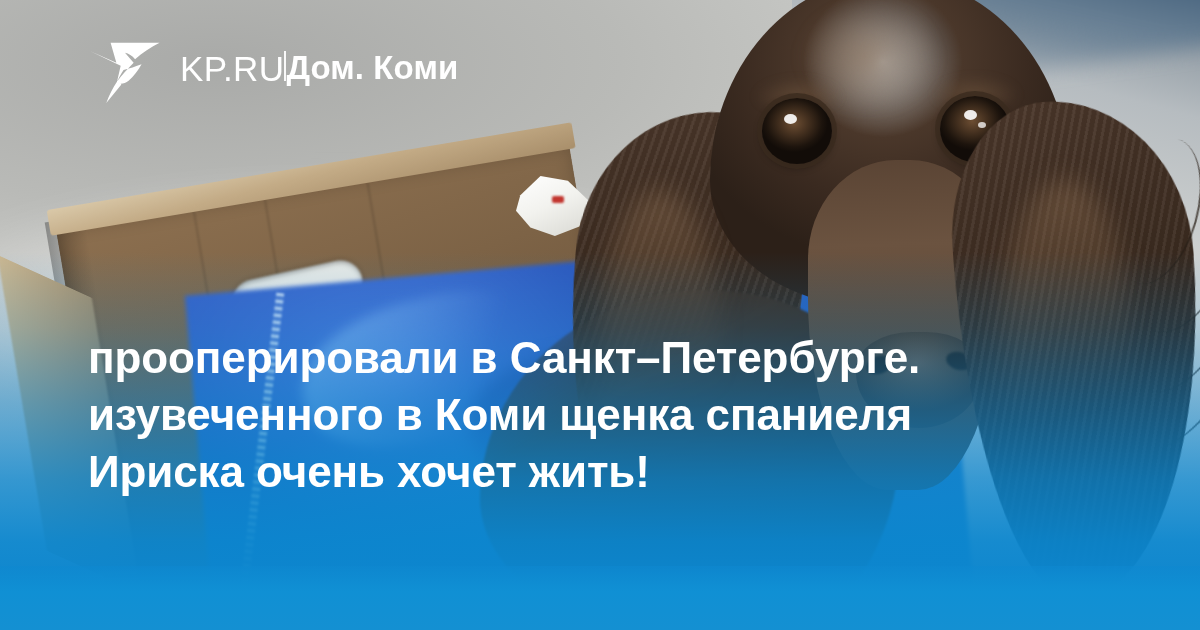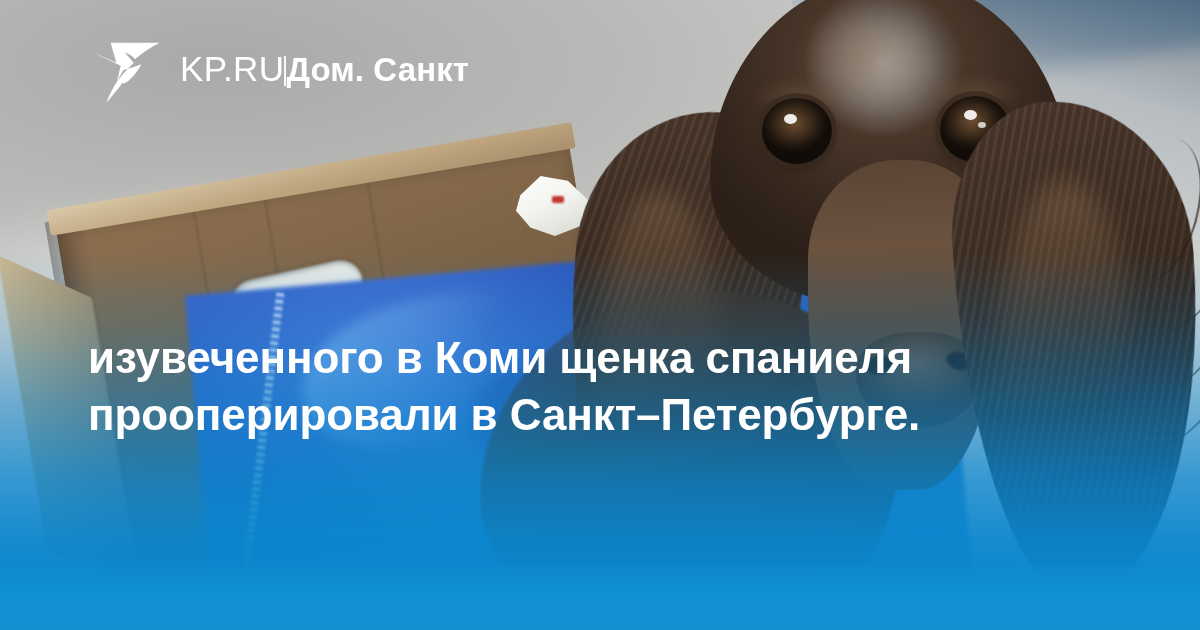--- a/index.html
+++ b/index.html
@@ -396,21 +396,21 @@
     gap: 18px;
     z-index: 6;
   }
   .logo-bird {
     width: 74px;
     height: 72px;
     display: block;
   }
   .brand-row {
     display: flex;
-    align-items: flex-end;
+    align-items: flex-start;
     padding-bottom: 4px;
   }
   .brand-name {
     color: #ffffff;
     font-size: 35px;
     font-weight: 400;
     letter-spacing: .4px;
     line-height: 1;
     white-space: nowrap;
   }
@@ -510,22 +510,23 @@
         <path fill="#ffffff" d="M98 12 C86 18 74 26 64 35 C60 30 55 27 50 26 L62 40
                  C54 48 46 57 39 66 L44 44 L2 24 L38 40 L30 12 Z
                  M39 66 C33 75 28 85 24 96 L45 70 C44 69 41 67 39 66 Z
                  M48 50 C44 56 41 62 38 68 C44 70 50 69 55 65
                  C62 59 68 51 73 42 C65 45 56 48 48 50 Z"></path>
       </svg>
     </span>
     <span class="brand-row">
       <span class="brand-name">KP.RU</span>
       <span class="brand-sep"></span>
-      <span class="brand-section">Дом. Санкт</span>
+      <span class="brand-section">Дом. Коми</span>
     </span>
   </div>
 
   <div class="headline">
+    <span class="hl-line">прооперировали в Санкт–Петербурге.</span>
     <span class="hl-line">изувеченного в Коми щенка спаниеля</span>
-    <span class="hl-line">прооперировали в Санкт–Петербурге.</span>
+    <span class="hl-line">Ириска очень хочет жить!</span>
   </div>
 
 </div>
 
 </body></html>

